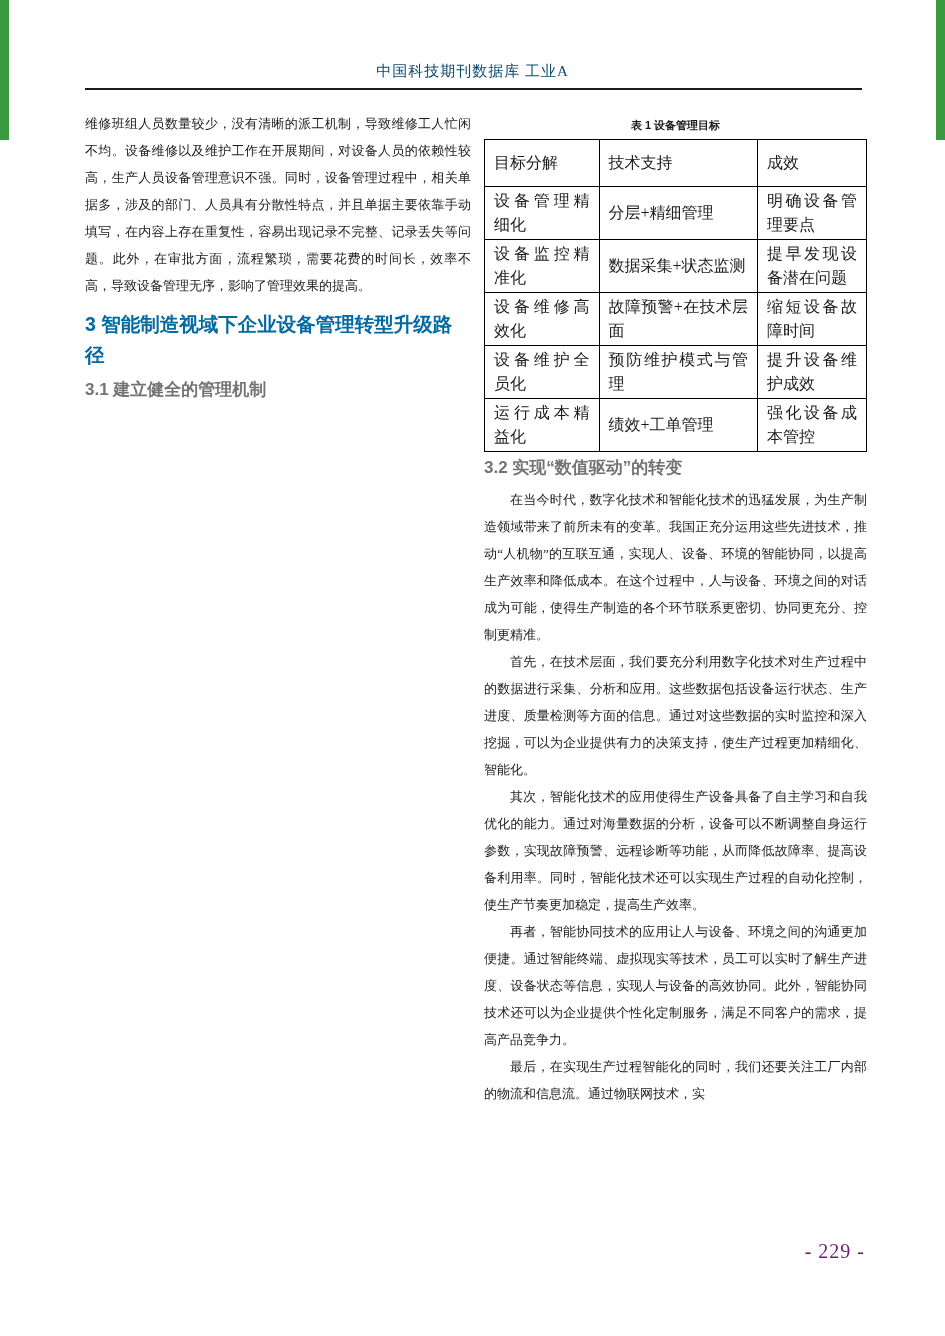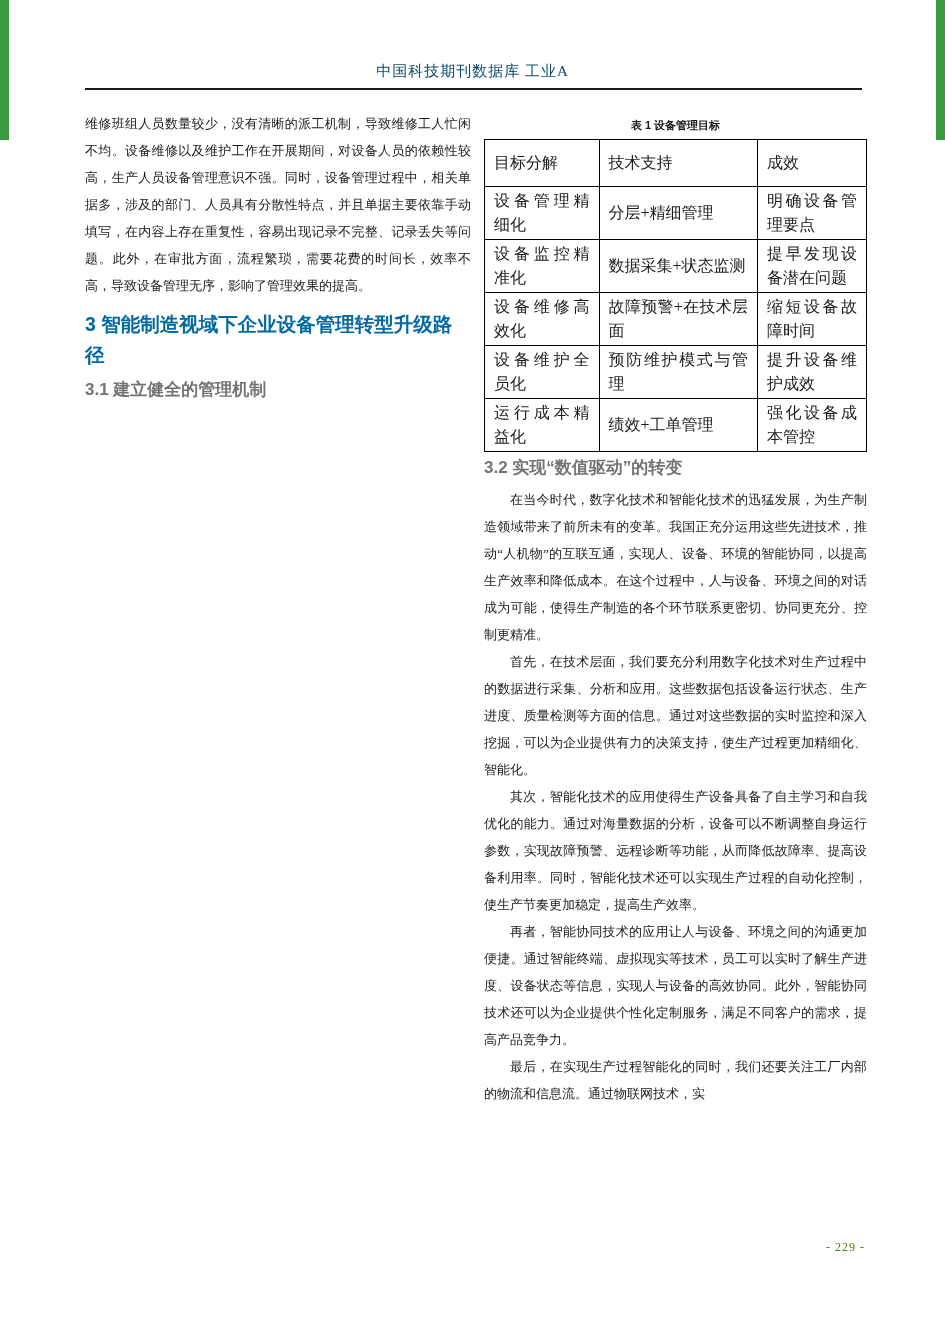--- a/index.html
+++ b/index.html
@@ -96,23 +96,23 @@
   table.goals col.c2 { width: 41.5%; }
   table.goals col.c3 { width: 28.5%; }
   table.goals td { height: 52px; }
 
   .h32 { margin-top: 12px; }
 
   .page-number {
     position: absolute;
     top: 1240px;
     right: 80px;
-    font-size: 12px;
+    font-size: 20px;
     letter-spacing: 1px;
-    color: #4d7c0f;
+    color: #701a75;
   }
 </style>
 </head>
 <body>
 
 <div class="edge-bar tl" style="background: rgb(58, 154, 63);"></div>
 <div class="edge-bar tr" style="background: rgb(58, 154, 63);"></div>
 <div class="edge-bar bl" style="background: rgb(58, 154, 63);"></div>
 <div class="edge-bar br" style="background: rgb(58, 154, 63);"></div>
 

